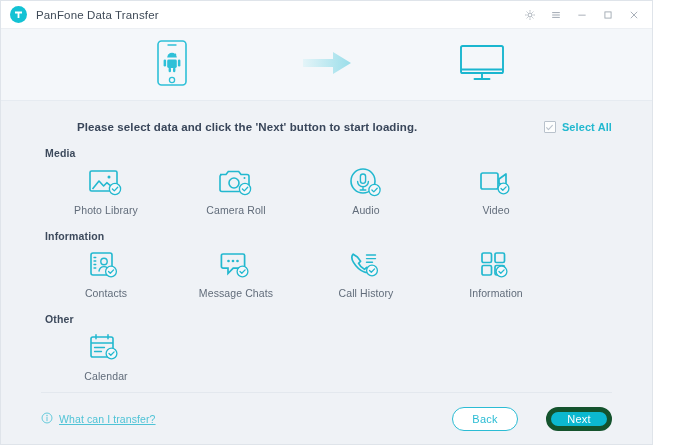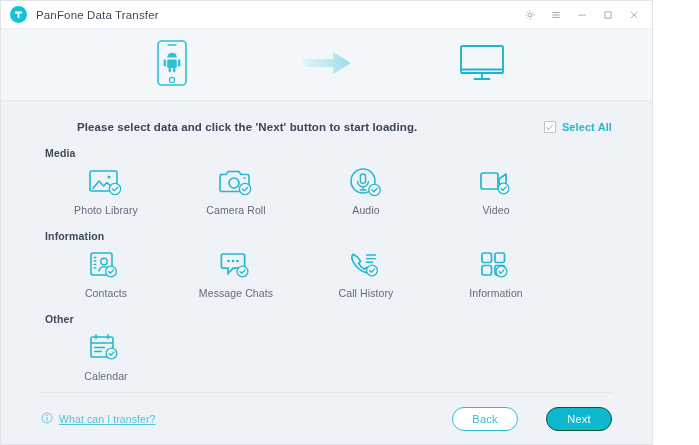--- a/index.html
+++ b/index.html
@@ -157,21 +157,21 @@
     cursor: pointer;
     letter-spacing: .2px;
   }
   .btn-back {
     background: #ffffff;
     border: 1px solid #2bbcd4;
     color: #2bbcd4;
   }
   .btn-next {
     background: #0cb8cf;
-    border: 1px solid #14532d;
+    border: 5px solid #14532d;
     color: #ffffff;
   }
 </style>
 </head>
 <body>
 
 <div id="app">
 
   <div class="titlebar">
     <div class="logo">

